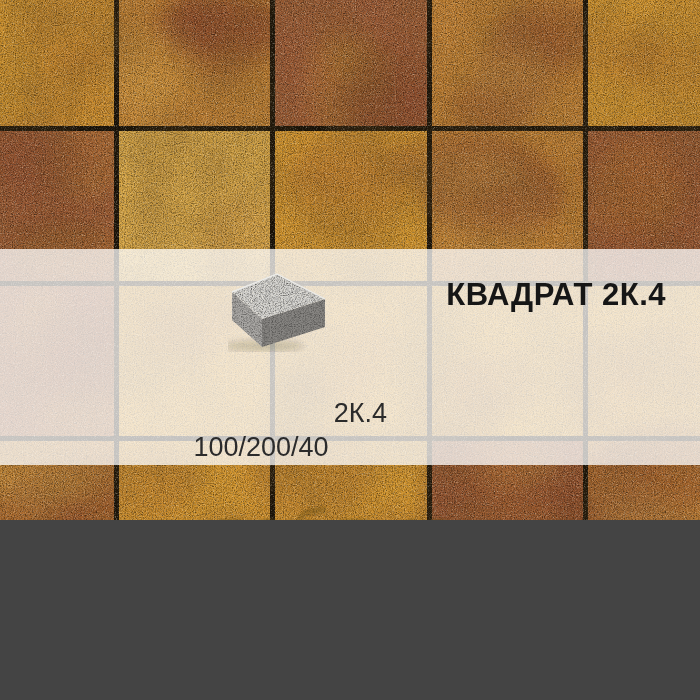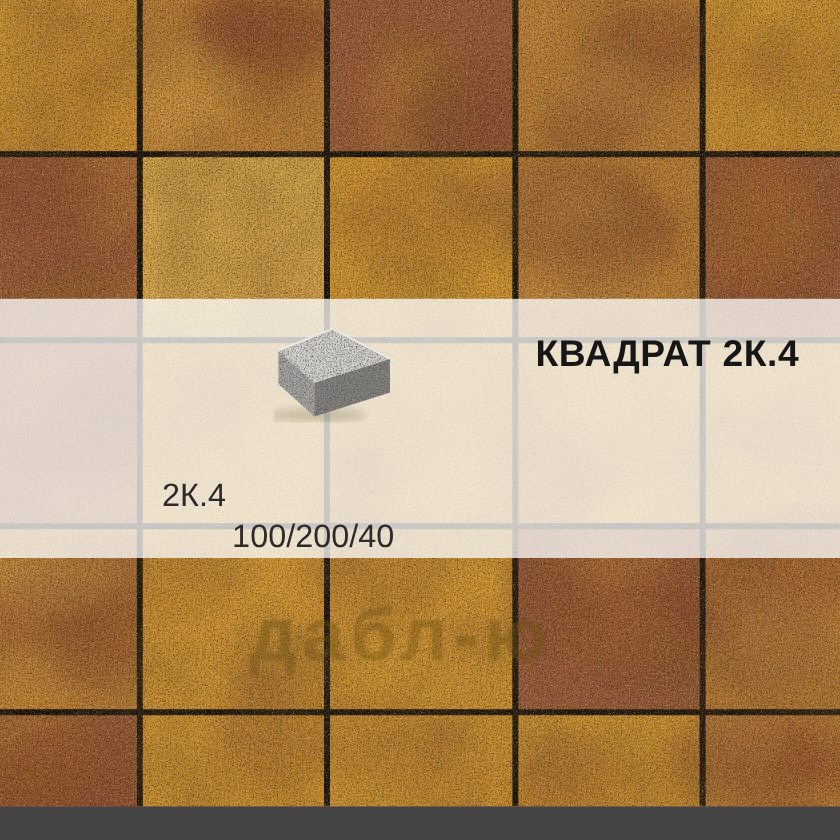--- a/index.html
+++ b/index.html
@@ -1,33 +1,33 @@
 <!DOCTYPE html>
 <html><head>
 <meta charset="utf-8">
 <style>
   html,body{margin:0;padding:0;background:#444;}
   .stage{
-    position:relative;width:700px;height:672px;overflow:hidden;
+    position:relative;width:700px;height:520px;overflow:hidden;
     font-family:"Liberation Sans",sans-serif;
     background:#ec4899;
   }
   .stage svg.bg{position:absolute;left:0;top:0;}
   .banner{
     position:absolute;left:0;top:249px;width:700px;height:216px;
     background:var(--banner-overlay);
   }
   .block-svg{position:absolute;left:228px;top:270px;}
   .product-title{
     position:absolute;top:277px;right:34px;
     font-size:31px;font-weight:bold;letter-spacing:.5px;
     color:var(--title-color);white-space:nowrap;
   }
   .product-code{
-    position:absolute;top:398px;left:135px;width:252px;text-align:left;
+    position:absolute;top:398px;left:135px;width:252px;text-align:right;
     font-size:27px;color:var(--spec-color);
   }
   .product-dims{
     position:absolute;top:432px;left:135px;width:252px;text-align:center;
     font-size:27px;color:var(--spec-color);
   }
   .wm-brand{
     position:absolute;left:208px;top:494px;
     font-size:62px;font-weight:bold;letter-spacing:5px;
     color:var(--wm-brand-color);filter:blur(1px);white-space:nowrap;

